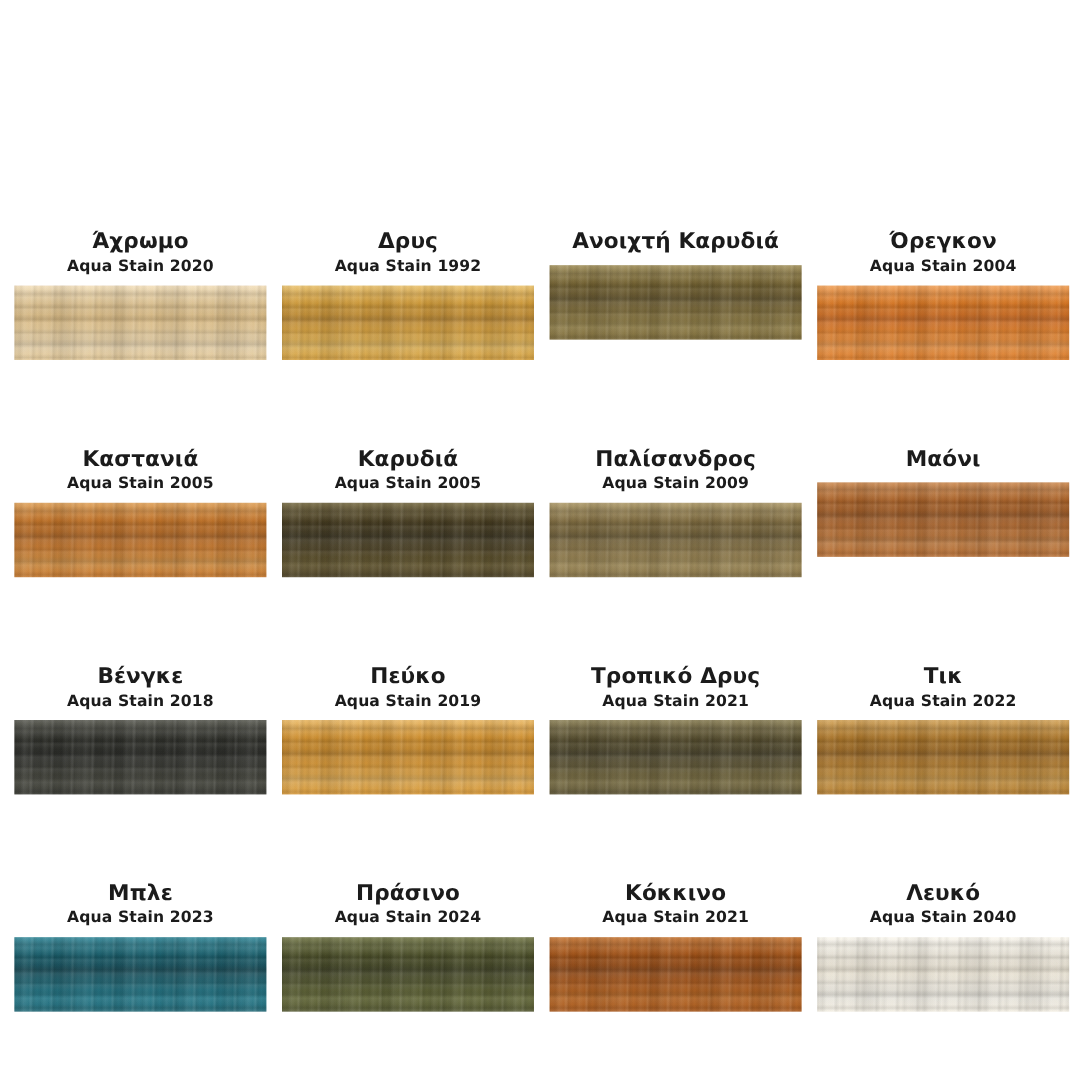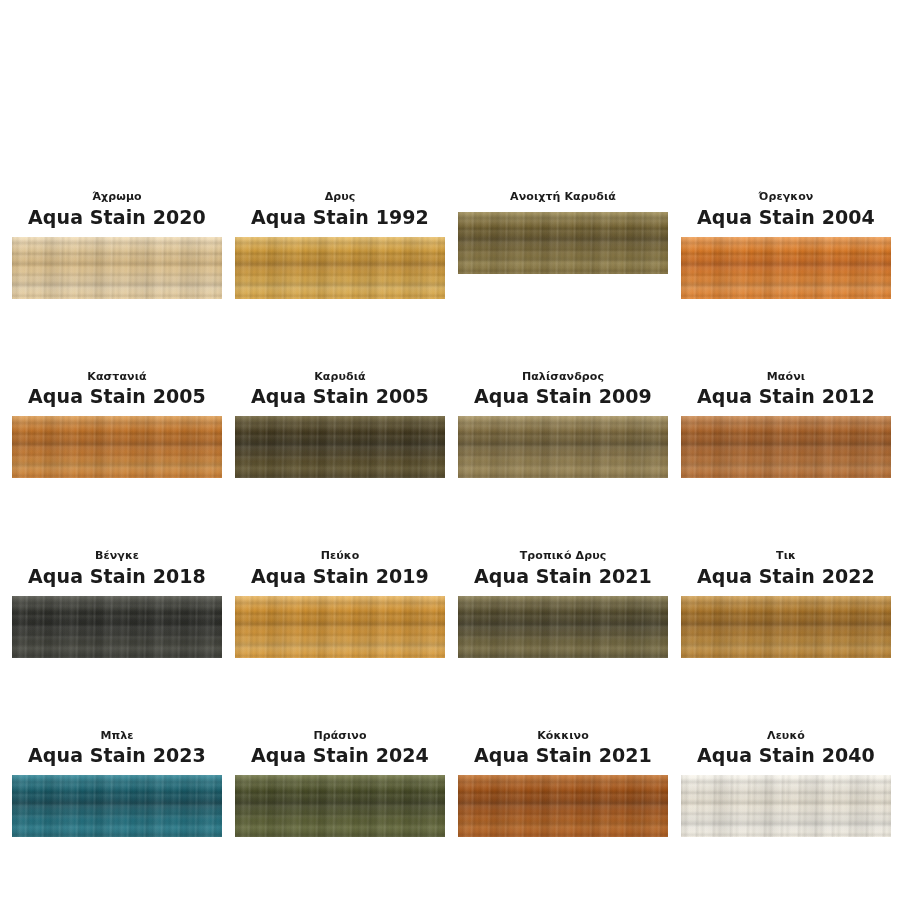--- a/index.html
+++ b/index.html
@@ -40,26 +40,26 @@
 
   .label-block {
     text-align: center;
     color: #1b1b1b;
     font-weight: bold;
     line-height: 1.32;
     margin-bottom: 7px;
     letter-spacing: 0.1px;
   }
   .label-name {
-    font-size: 11px;
+    font-size: 18px;
     display: block;
     white-space: nowrap;
   }
   .label-code {
-    font-size: 19px;
+    font-size: 13px;
     display: block;
     white-space: nowrap;
   }
 
   .swatch {
     position: relative;
     width: 210px;
     height: 62px;
     overflow: hidden;
     background: #cccccc;
@@ -207,21 +207,20 @@
         <div class="swatch" style="background: linear-gradient(rgb(168, 147, 95) 0%, rgb(134, 114, 68) 22%, rgb(100, 84, 46) 46%, rgb(134, 114, 68) 62%, rgb(168, 147, 95) 80%, rgb(134, 114, 68) 100%);">
           <div class="grain-a"></div>
           <div class="grain-b"></div>
           <div class="grain-c"></div>
           <div class="shade"></div>
         </div>
       </div>
       <div class="swatch-cell">
         <div class="label-block">
           <span class="label-name">Μαόνι</span>
-          <span class="label-code">Aqua Stain 2012</span>
         </div>
         <div class="swatch" style="background: linear-gradient(rgb(201, 133, 74) 0%, rgb(178, 104, 44) 22%, rgb(145, 80, 29) 46%, rgb(178, 104, 44) 62%, rgb(201, 133, 74) 80%, rgb(178, 104, 44) 100%);">
           <div class="grain-a"></div>
           <div class="grain-b"></div>
           <div class="grain-c"></div>
           <div class="shade"></div>
         </div>
       </div>
       <div class="swatch-cell">
         <div class="label-block">

